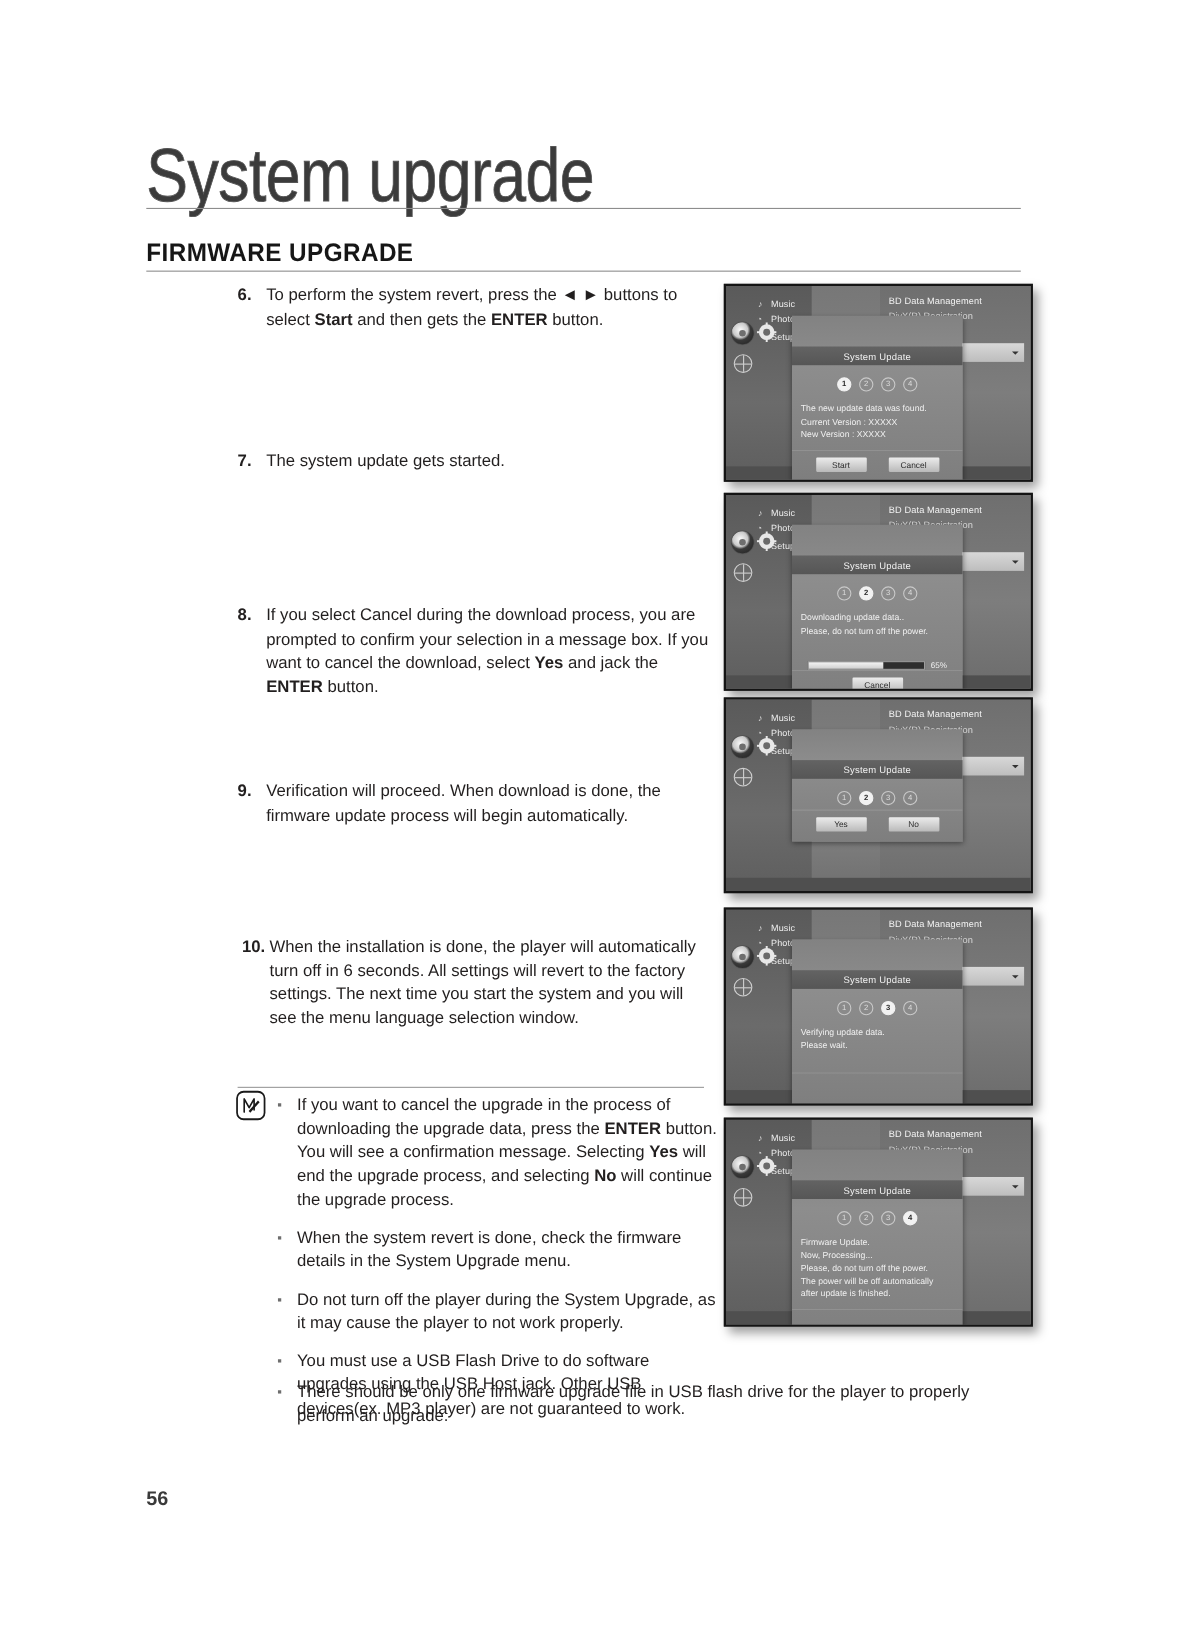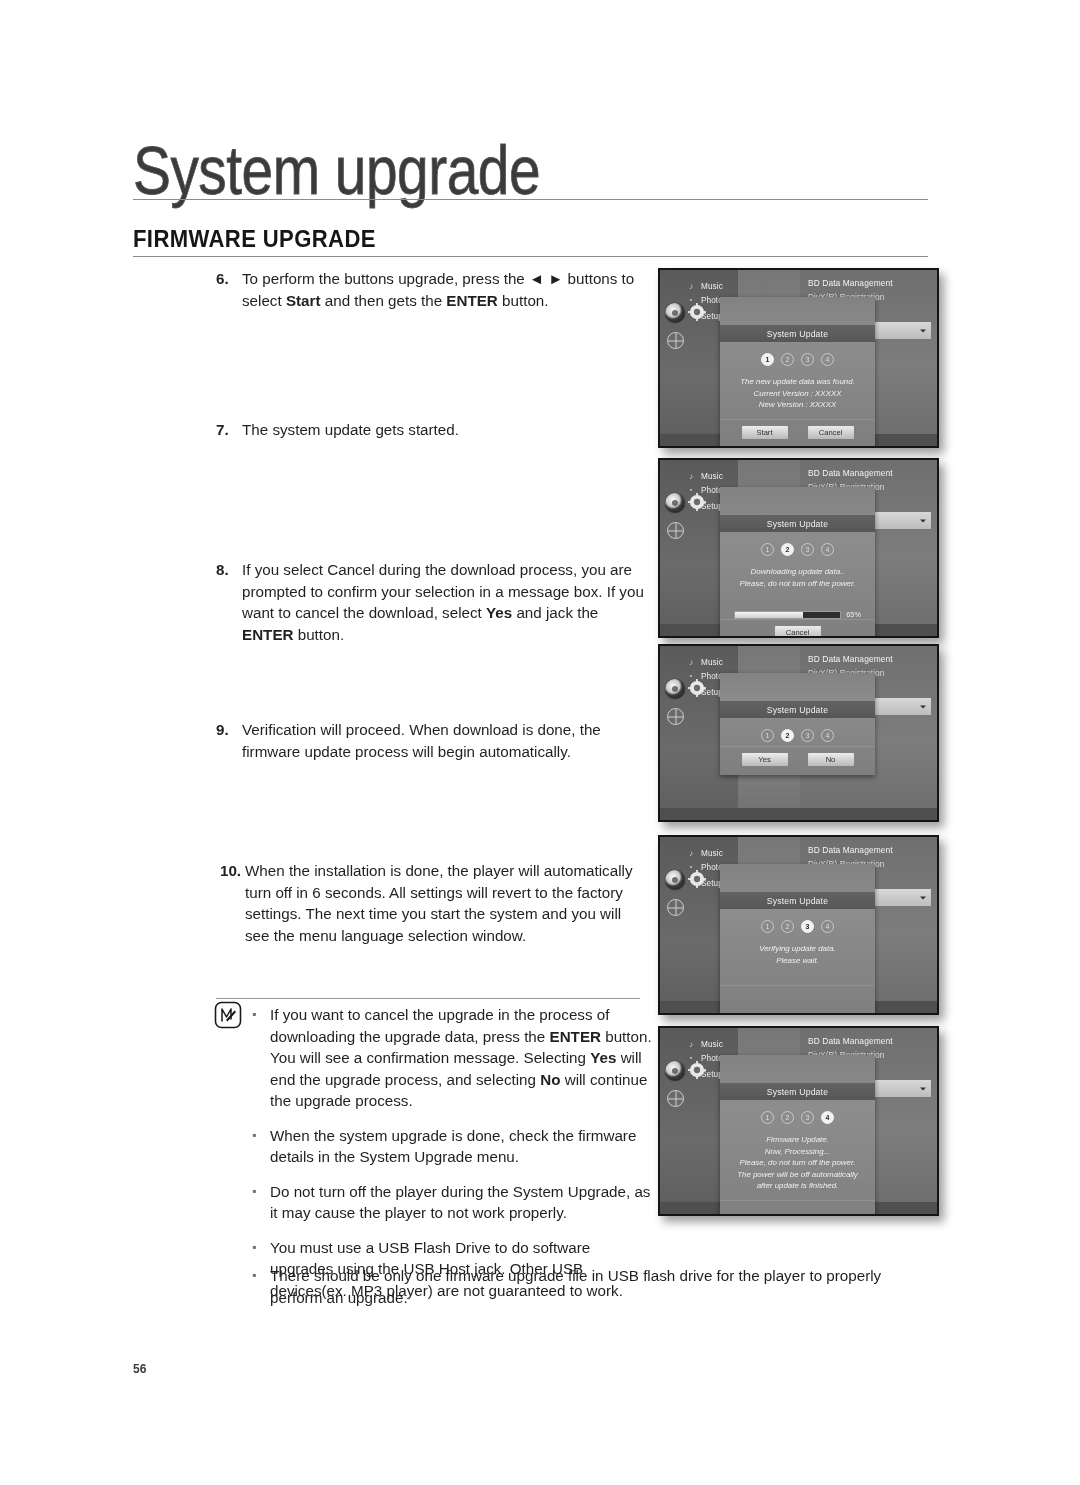--- a/index.html
+++ b/index.html
@@ -11,21 +11,21 @@
     width: 1080px;
     height: 1485px;
     font-family: "Liberation Sans", sans-serif;
     color: #231f20;
     position: relative;
     overflow: hidden;
   }
 
   .page {
     position: absolute;
-    left: 0; top: 10px;
+    left: 0; top: 0;
     width: 1080px;
     height: 1086px;
   }
 
   
   .chapter-title {
     position: absolute;
     left: 133px;
     top: 126px;
     font-size: 58px;
@@ -331,27 +331,26 @@
     justify-content: center;
     background: transparent;
   }
   .stepdot.on {
     background: #f2f2f2;
     border-color: #f2f2f2;
     color: #2a2a2a;
     font-weight: bold;
   }
   .dlg-body {
-    text-align: center;
+    text-align: left;
     color: #f0f0f0;
     font-size: 7.9px;
     line-height: 11.5px;
     padding: 6px 8px 8px 8px;
     min-height: 34px;
-    font-style: italic;
   }
   .dlg-foot {
     display: flex;
     justify-content: center;
     gap: 20px;
     padding: 6px 0 9px 0;
     border-top: 1px solid rgba(255,255,255,0.12);
   }
   .dlg-btn {
     min-width: 46px;
@@ -386,38 +385,38 @@
   .progress-pct {
     font-size: 7.4px;
     color: #efefef;
   }
 
   
   .page-num {
     position: absolute;
     left: 133px;
     top: 1352px;
-    font-size: 12px;
+    font-size: 18px;
     font-weight: bold;
     color: #3a3a3a;
   }
 </style>
 </head>
 <body>
 
 <div class="page">
 
   <div class="chapter-title">System upgrade</div>
   <div class="rule-top"></div>
   <div class="section-title">FIRMWARE UPGRADE</div>
   <div class="rule-sec"></div>
 
   <div class="step s6">
     <span class="num">6.</span>
-    <span class="body"><span>To perform the buttons upgrade, press the </span><span>◄ ►</span><span> buttons to select </span><b>Start</b><span> and then gets the </span><b>ENTER</b><span> button.</span></span>
+    <span class="body"><span>To perform the system revert, press the </span><span>◄ ►</span><span> buttons to select </span><b>Start</b><span> and then gets the </span><b>ENTER</b><span> button.</span></span>
   </div>
   <div class="step s7">
     <span class="num">7.</span>
     <span class="body"><span>The system update gets started.</span></span>
   </div>
   <div class="step s8">
     <span class="num">8.</span>
     <span class="body"><span>If you select Cancel during the download process, you are prompted to confirm your selection in a message box. If you want to cancel the download, select </span><b>Yes</b><span> and jack the </span><b>ENTER</b><span> button.</span></span>
   </div>
   <div class="step s9">
@@ -439,21 +438,21 @@
     </svg>
   </div>
 
   <div class="notes">
       <div class="note">
         <span class="bullet">▪</span>
         <span class="txt"><span>If you want to cancel the upgrade in the process of downloading the upgrade data, press the </span><b>ENTER</b><span> button. You will see a confirmation message. Selecting </span><b>Yes</b><span> will end the upgrade process, and selecting </span><b>No</b><span> will continue the upgrade process.</span></span>
       </div>
       <div class="note">
         <span class="bullet">▪</span>
-        <span class="txt"><span>When the system upgrade is done, check the firmware details in the System Upgrade menu.</span></span>
+        <span class="txt"><span>When the system revert is done, check the firmware details in the System Upgrade menu.</span></span>
       </div>
       <div class="note">
         <span class="bullet">▪</span>
         <span class="txt"><span>Do not turn off the player during the System Upgrade, as it may cause the player to not work properly.</span></span>
       </div>
       <div class="note">
         <span class="bullet">▪</span>
         <span class="txt"><span>You must use a USB Flash Drive to do software upgrades using the USB Host jack. Other USB devices(ex. MP3 player) are not guaranteed to work.</span></span>
       </div>
     </div>

